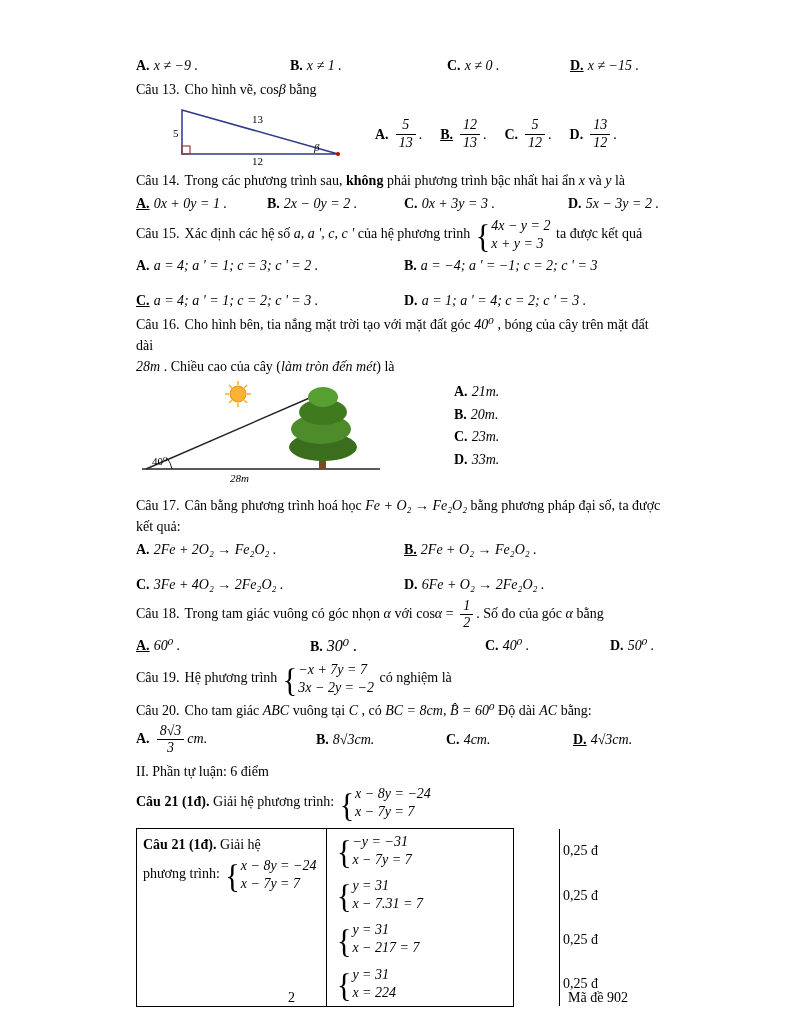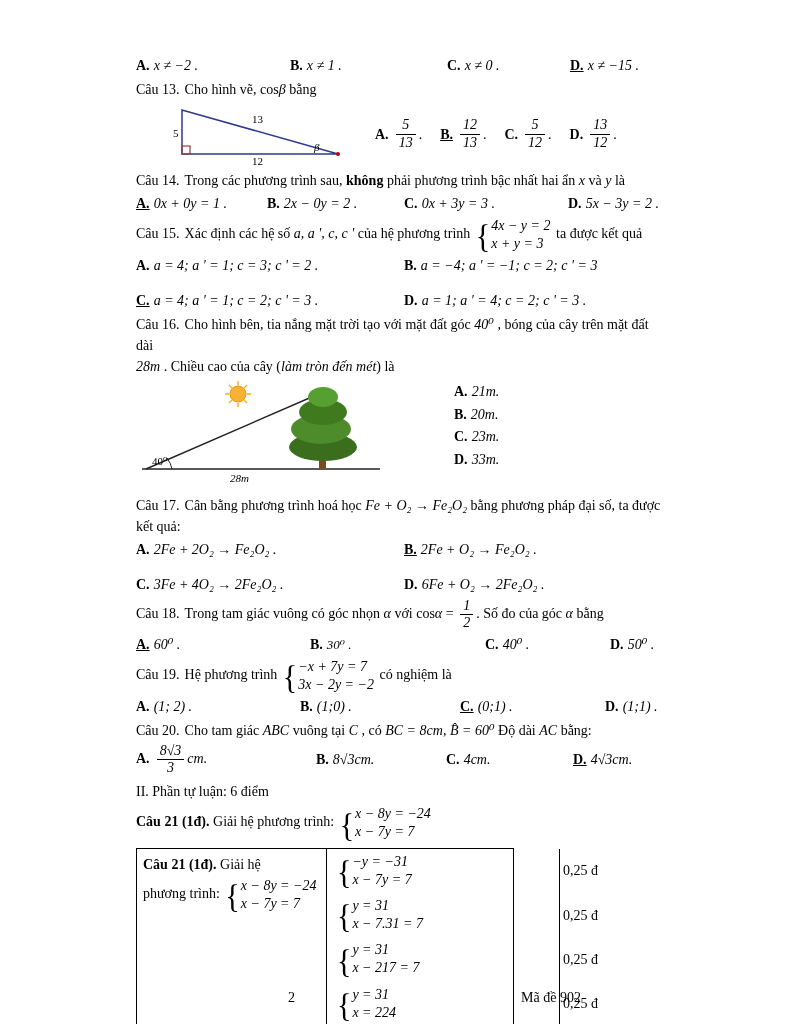--- a/index.html
+++ b/index.html
@@ -33,40 +33,40 @@
   .syslines .m { white-space:nowrap; }
   
   .fig13block { display:flex; align-items:center; margin:2px 0 4px 32px; }
   .fracopts { display:flex; align-items:center; gap:18px; margin-left:22px; }
   .fracopts .opt { display:inline-flex; align-items:center; }
   .fig16block { display:flex; align-items:flex-start; margin:2px 0 6px 2px; }
   .fig16opts { margin-left:66px; margin-top:2px; }
   .fig16opts div { line-height:1.6; }
   .figtext { font-family:"Liberation Serif","DejaVu Serif",serif; font-size:11px; fill:#000; }
   .fig-italic { font-style:italic; }
-  .big { font-size:13px; }
+  .big { font-size:16px; }
   
   .anskey { display:grid; grid-template-columns:190px 232px 52px; border:1px solid #000; width:378px; margin-top:6px; }
   .ak-left { grid-row:1 / span 4; grid-column:1; border-right:1px solid #000; padding:5px 6px; }
   .ak-mid { grid-column:2; padding:4px 8px; }
   .ak-score { grid-column:3; border-left:1px solid #000; padding:4px 3px; display:flex; align-items:center; }
   .ak-left .line2 { margin-top:2px; }
   .footer { position:absolute; bottom:16px; left:136px; right:136px; display:flex; }
   .pg { margin-left:152px; }
-  .code { margin-left:auto; margin-right:75px; }
+  .code { margin-left:auto; margin-right:28px; }
   .sec2 { font-weight:normal; margin:5px 0 3px 0; }
   .nowrap { white-space:nowrap; }
 </style>
 </head>
 <body>
 
 <div class="page">
 
   <div class="optrow g4a">
-    <span class="opt"><b class="lbl">A.</b><span class="m">x ≠ −2 .</span></span>
+    <span class="opt"><b class="lbl">A.</b><span class="m">x ≠ −9 .</span></span>
     <span class="opt"><b class="lbl">B.</b><span class="m">x ≠ 1 .</span></span>
     <span class="opt"><b class="lbl">C.</b><span class="m">x ≠ 0 .</span></span>
     <span class="opt"><b class="lbl u">D.</b><span class="m">x ≠ −15 .</span></span>
   </div>
 
   <div class="qline"><b class="qnum">Câu 13.</b><span>Cho hình vẽ, </span><span>cos</span><span class="m">β</span><span> bằng</span></div>
   <div class="fig13block">
     <svg width="185" height="64" viewBox="0 0 185 64">
       <polygon points="14,8 14,52 170,52" fill="none" stroke="#2c3a8c" stroke-width="1.5"></polygon>
       <rect x="14" y="44" width="8" height="8" fill="none" stroke="#9c3b3b" stroke-width="1.2"></rect>
@@ -190,26 +190,20 @@
     <span class="opt"><b class="lbl">D.</b><span class="m">50⁰ .</span></span>
   </div>
 
   <div class="qline"><b class="qnum">Câu 19.</b><span>Hệ phương trình </span><span class="system">
         <span class="brace">{</span>
         <span class="syslines">
           <span class="m">−x + 7y = 7</span>
           <span class="m">3x − 2y = −2</span>
         </span>
       </span><span> có nghiệm là</span></div>
-  <div class="optrow g4d">
-    <span class="opt"><b class="lbl">A.</b><span class="m">(1; 2) .</span></span>
-    <span class="opt"><b class="lbl">B.</b><span class="m">(1;0) .</span></span>
-    <span class="opt"><b class="lbl u">C.</b><span class="m">(0;1) .</span></span>
-    <span class="opt"><b class="lbl">D.</b><span class="m">(1;1) .</span></span>
-  </div>
 
   <div class="qline"><b class="qnum">Câu 20.</b><span>Cho tam giác </span><span class="m">ABC</span><span> vuông tại </span><span class="m">C</span><span> , có </span><span class="m">BC = 8cm, B̂ = 60⁰</span><span> Độ dài </span><span class="m">AC</span><span> bằng:</span></div>
   <div class="optrow g4e">
     <span class="opt"><b class="lbl">A.</b><span class="frac">
           <span class="fnum">8√3</span>
           <span class="fden">3</span>
         </span><span class="m">cm.</span></span>
     <span class="opt"><b class="lbl">B.</b><span class="m">8√3cm.</span></span>
     <span class="opt"><b class="lbl">C.</b><span class="m">4cm.</span></span>
     <span class="opt"><b class="lbl u">D.</b><span class="m">4√3cm.</span></span>

